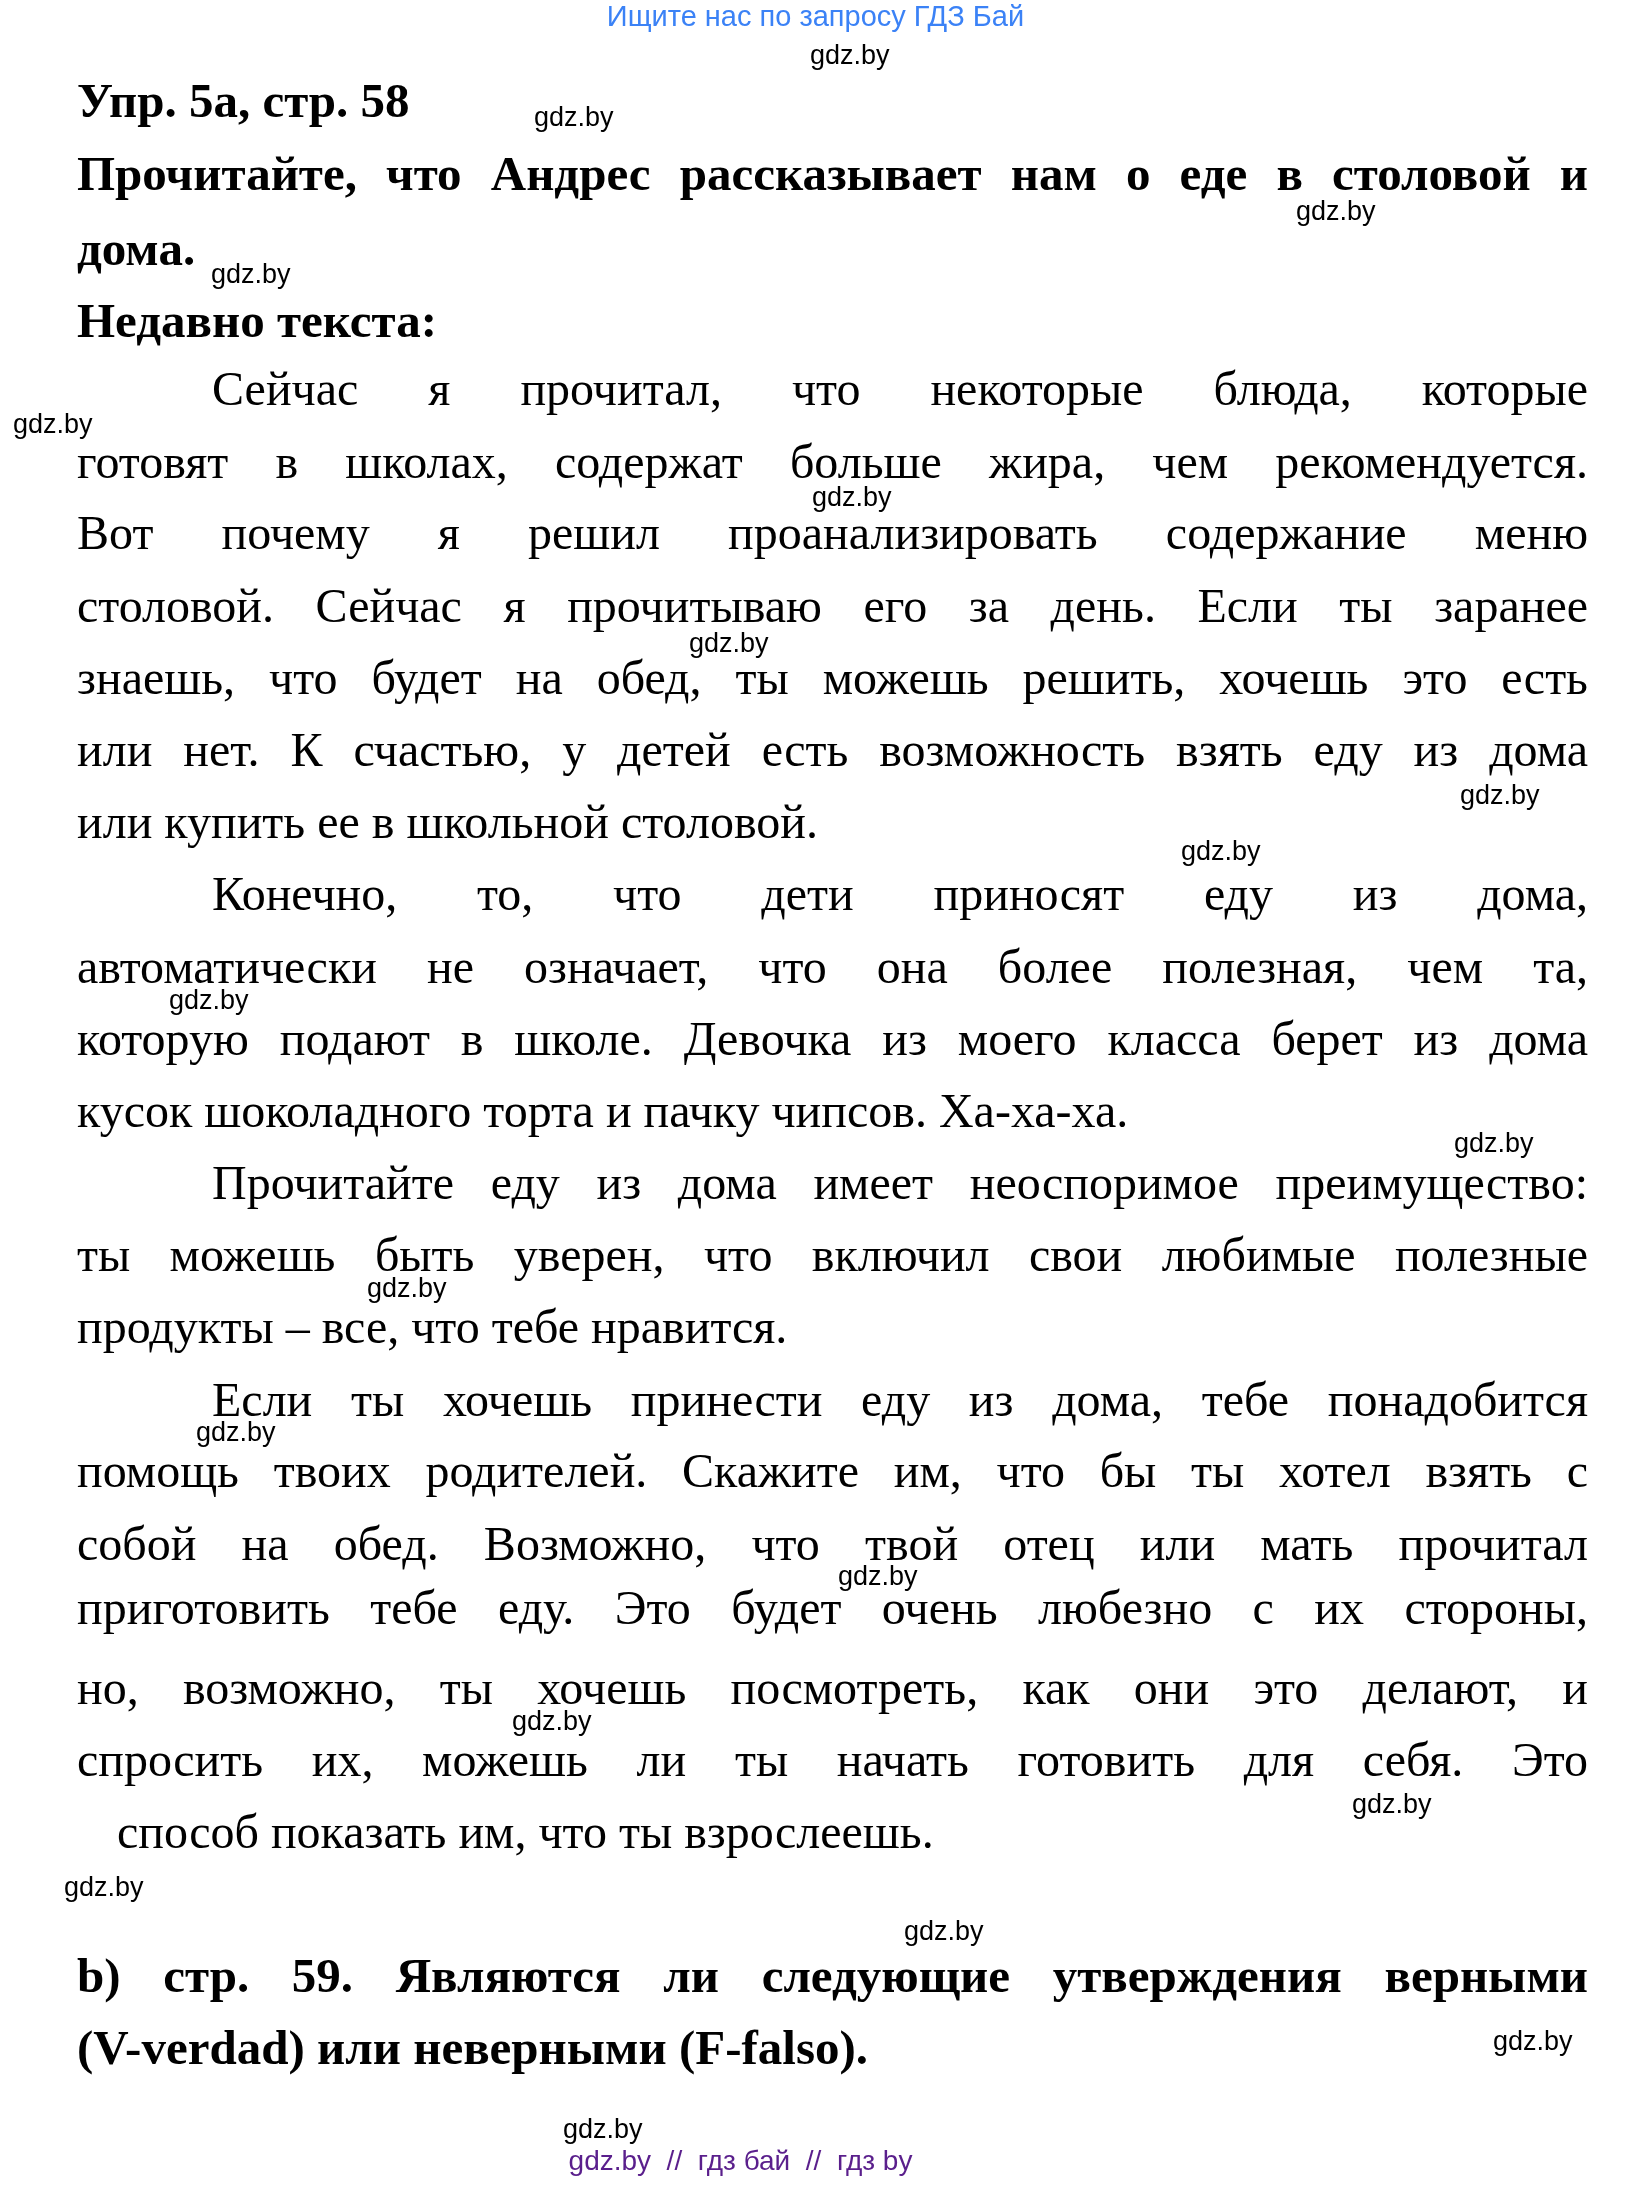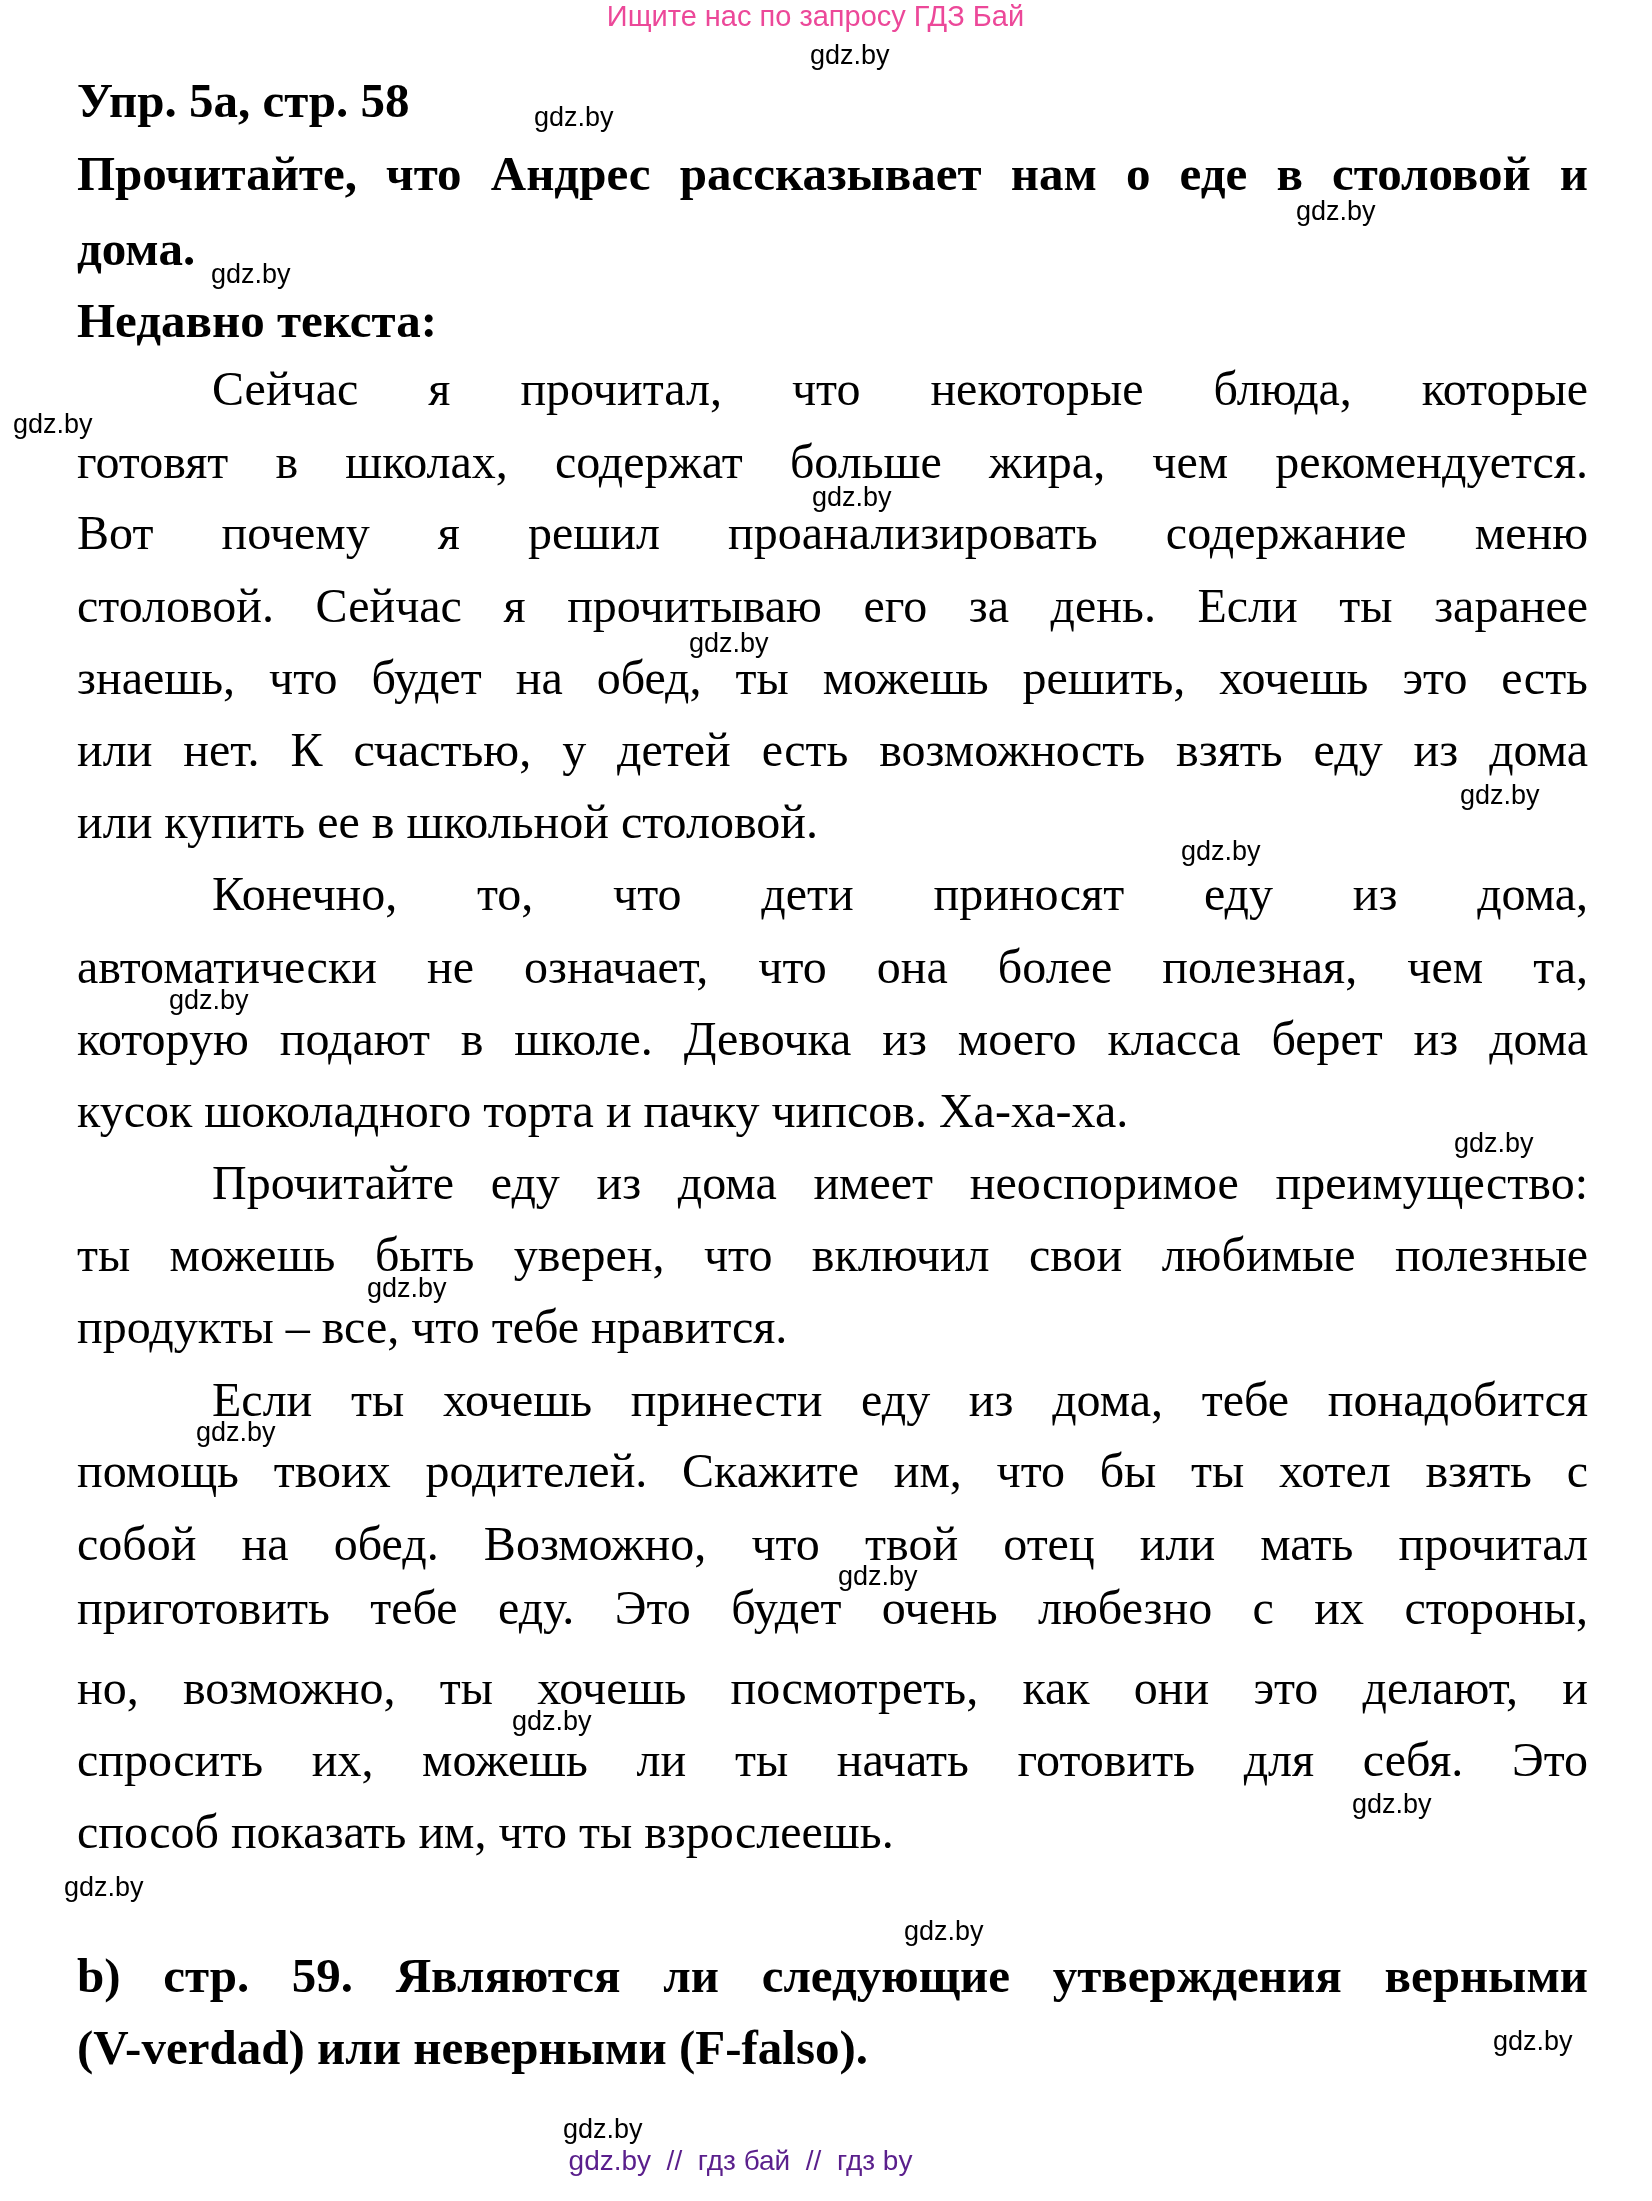--- a/index.html
+++ b/index.html
@@ -1,18 +1,18 @@
 <!DOCTYPE html>
 <html style="font-size:15px"><head>
 <meta charset="utf-8">
 <style>
   html, body { margin:0; padding:0; background:#ffffff; }
   body { width:1653px; height:2202px; position:relative; overflow:hidden; font-family:"Liberation Serif", serif; color:#000; }
   .abs { position:absolute; }
-  .top-banner { left:0; width:1631px; top:0; text-align:center; font-family:"Liberation Sans", sans-serif; font-size:29px; color:#ec4899; }
+  .top-banner { left:0; width:1631px; top:0; text-align:center; font-family:"Liberation Sans", sans-serif; font-size:29px; color:#3b82f6; }
   .wm { font-family:"Liberation Sans", sans-serif; font-size:27px; color:#000; white-space:nowrap; }
   .title { font-weight:bold; font-size:49px; white-space:nowrap; left:77px; }
   .line { left:77px; width:1511px; font-size:48px; line-height:1; white-space:nowrap; text-align:justify; text-align-last:justify; }
   .line.last { text-align-last:left; }
   .line.indent { padding-left:135px; box-sizing:border-box; }
   .bold { font-weight:bold; }
   .footer { left:0; width:1481px; top:2145px; text-align:center; font-family:"Liberation Sans", sans-serif; font-size:28px; color:#5a1f8c; }
 </style>
 </head>
 <body>
@@ -61,19 +61,19 @@
 <div class="abs line indent" style="top:1159px;">Прочитайте еду из дома имеет неоспоримое преимущество:</div>
 <div class="abs line" style="top:1231px;">ты можешь быть уверен, что включил свои любимые полезные</div>
 <div class="abs line last" style="top:1303px;">продукты – все, что тебе нравится.</div>
 
 <div class="abs line indent" style="top:1376px;">Если ты хочешь принести еду из дома, тебе понадобится</div>
 <div class="abs line" style="top:1447px;">помощь твоих родителей. Скажите им, что бы ты хотел взять с</div>
 <div class="abs line" style="top:1520px;">собой на обед. Возможно, что твой отец или мать прочитал</div>
 <div class="abs line" style="top:1584px;">приготовить тебе еду. Это будет очень любезно с их стороны,</div>
 <div class="abs line" style="top:1664px;">но, возможно, ты хочешь посмотреть, как они это делают, и</div>
 <div class="abs line" style="top:1736px;">спросить их, можешь ли ты начать готовить для себя. Это</div>
-<div class="abs line last" style="top:1808px;">способ показать им, что ты взрослеешь.</div>
+<div class="abs line last" style="top:1808px;margin-left:40px;">способ показать им, что ты взрослеешь.</div>
 
 <div class="abs line bold" style="top:1951px; font-size:49px;">b) стр. 59. Являются ли следующие утверждения верными</div>
 <div class="abs line bold last" style="top:2023px; font-size:49px;">(V-verdad) или неверными (F-falso).</div>
 
 <div class="abs footer" style="white-space:pre;">gdz.by  //  гдз бай  //  гдз by</div>
 
 
 </body></html>

